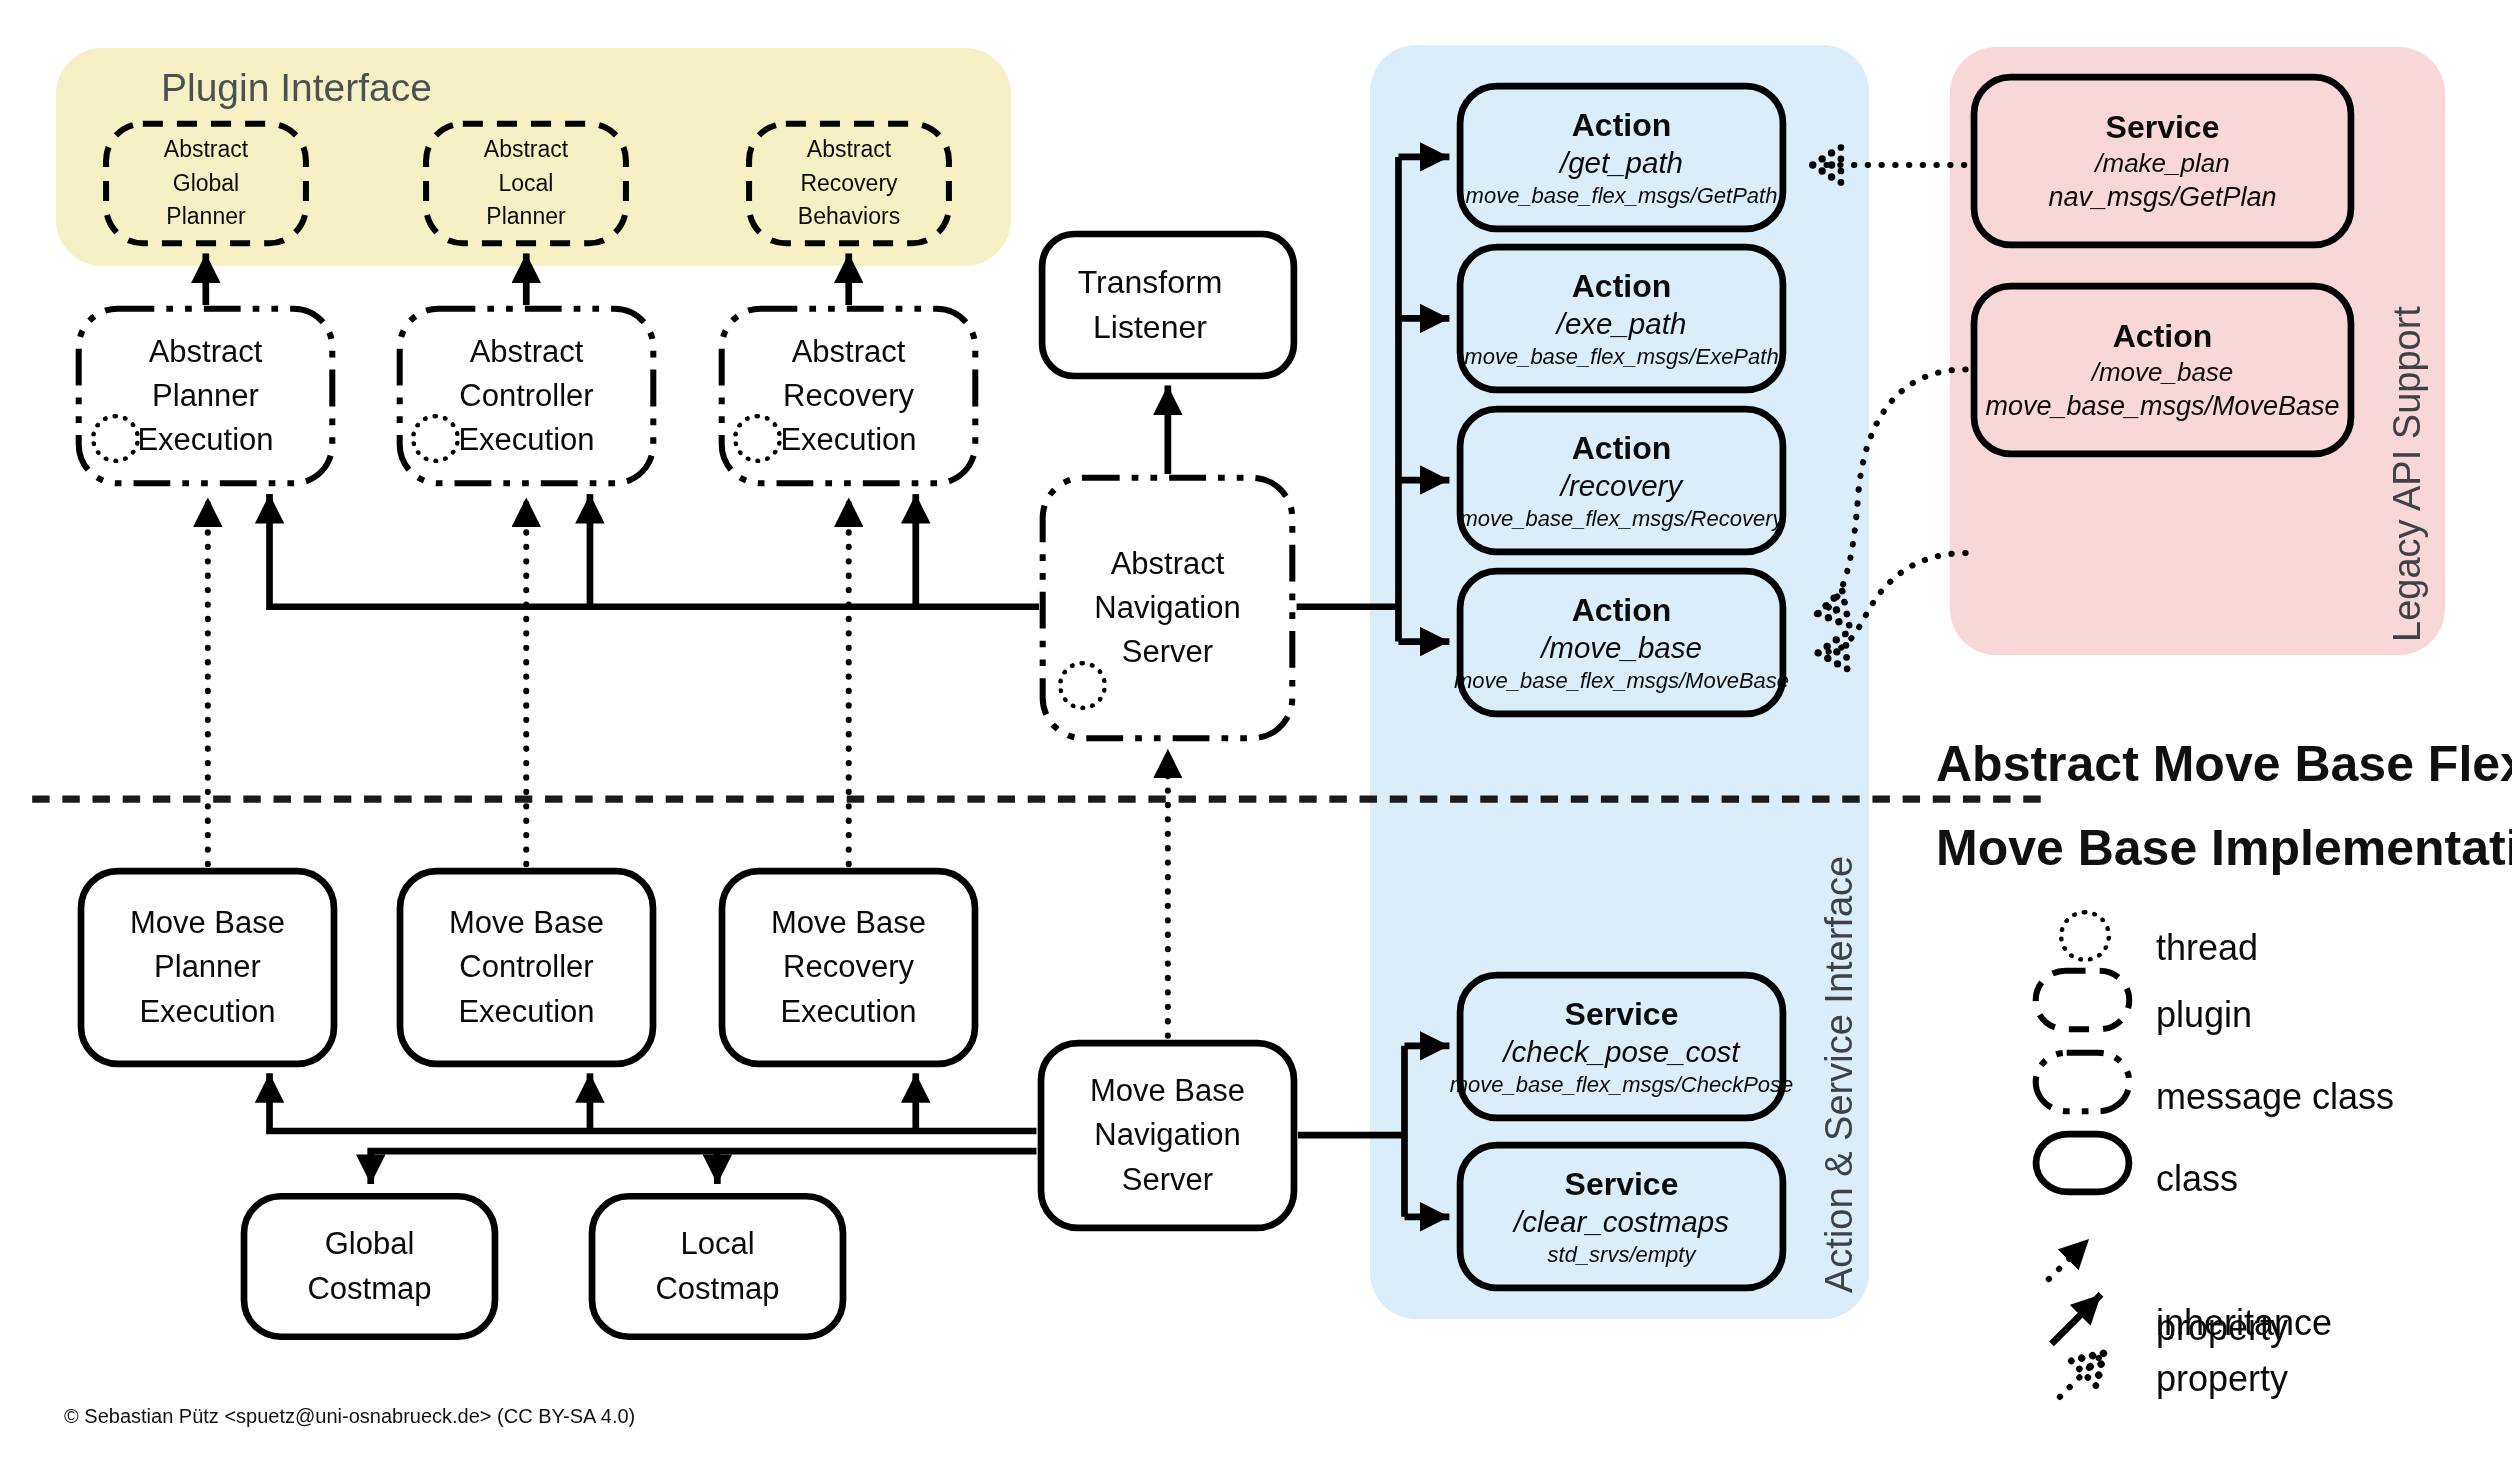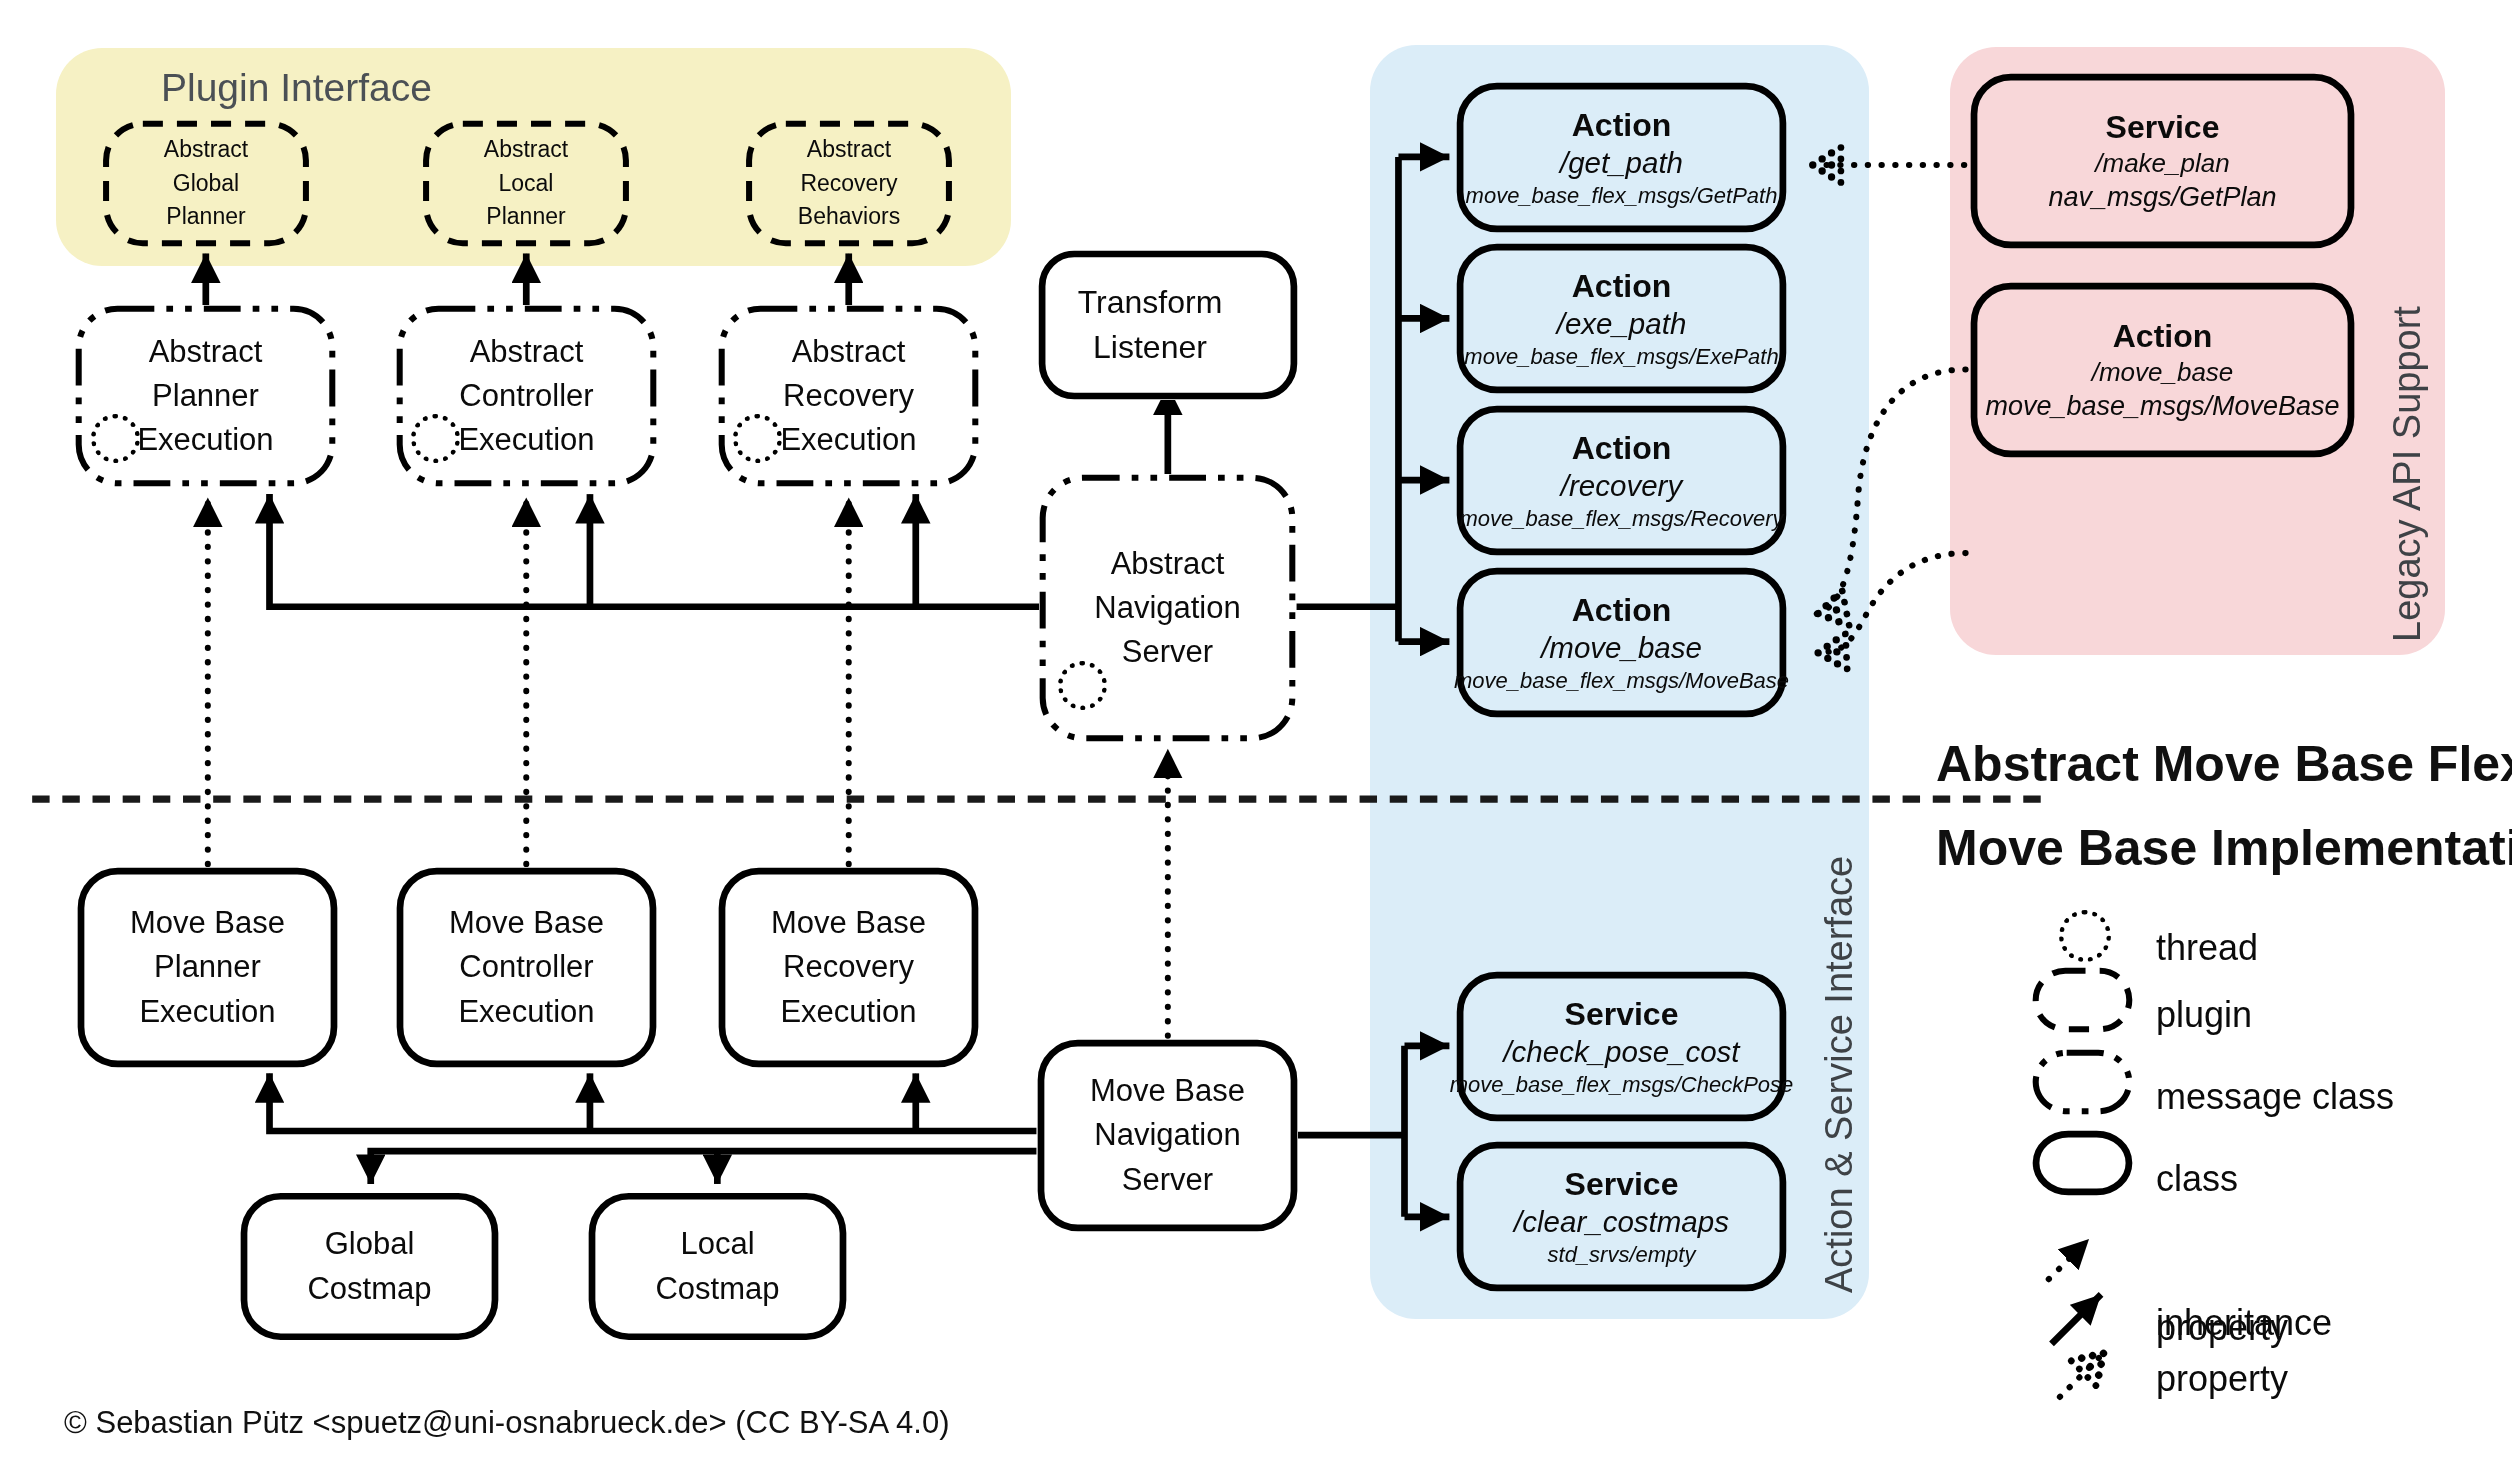--- a/index.html
+++ b/index.html
@@ -23,21 +23,21 @@
   .bluefill{background:var(--band-blue);}
   .pinkfill{background:var(--band-pink);}
   .yellowfill{background:var(--band-yellow);}
   .title{position:absolute;z-index:4;font-size:39px;font-weight:500;color:#4b5055;}
   .levellbl{position:absolute;z-index:4;font-size:50px;font-weight:600;color:#101010;white-space:nowrap;}
   .vlabel{position:absolute;z-index:4;font-size:38px;font-weight:500;color:#3e4246;white-space:nowrap;
           transform-origin:0 0;transform:rotate(-90deg);}
   .thread{position:absolute;z-index:4;border:5.4px dotted #000;border-radius:50%;}
   .legend-label{position:absolute;z-index:4;font-size:36px;color:#0b0b0b;margin-top:14px;}
   .legend-icon{position:absolute;z-index:4;}
-  .copyright{position:absolute;z-index:4;font-size:31px;font-weight:500;color:#111;}
+  .copyright{position:absolute;z-index:4;font-size:20px;font-weight:500;color:#111;}
 </style>
 </head>
 <body>
 
 <div id="canvas">
 
   <div class="band" style="left:56px;top:48px;width:955px;height:218px;background:var(--band-yellow);"></div>
   <div class="band" style="left:1370px;top:45px;width:499px;height:1274px;background:var(--band-blue);"></div>
   <div class="band" style="left:1950px;top:47px;width:495px;height:608px;background:var(--band-pink);"></div>
 
@@ -148,21 +148,21 @@
   </div>
   <div class="obox n46 whitefill" style="left:718px;top:305px;width:261px;height:182px;border-radius:39px;">
       <svg width="261" height="182" style="position: absolute; left: 0px; top: 0px; overflow: visible; pointer-events: none; z-index: 1;" viewBox="0 0 390 272">
         <rect x="5.5" y="5.5" width="379" height="261" rx="58" fill="none" stroke="#000" stroke-width="9" stroke-dasharray="55 18 10 18 10 18"></rect>
       </svg>
     <div class="lbl">Abstract
 Recovery
 Execution</div>
   </div>
 
-  <div class="obox n48 whitefill" style="left:1038px;top:230px;width:224px;height:150px;border-radius:32px;margin-top:20px;">
+  <div class="obox n48 whitefill" style="left:1038px;top:230px;width:224px;height:150px;border-radius:32px;">
       <svg width="260" height="150" style="position: absolute; left: 0px; top: 0px; overflow: visible; pointer-events: none; z-index: 1;" viewBox="0 0 388 224">
         <rect x="6" y="6" width="376" height="212" rx="48" fill="none" stroke="#000" stroke-width="10"></rect>
       </svg>
     <div class="lbl">Transform
 Listener</div>
   </div>
   <div class="obox n46 whitefill" style="left:1039px;top:474px;width:257px;height:268px;border-radius:40px;">
       <svg width="257" height="268" style="position: absolute; left: 0px; top: 0px; overflow: visible; pointer-events: none; z-index: 1;" viewBox="0 0 384 400">
         <rect x="5.5" y="5.5" width="373" height="389" rx="60" fill="none" stroke="#000" stroke-width="9" stroke-dasharray="55 18 10 18 10 18"></rect>
       </svg>

